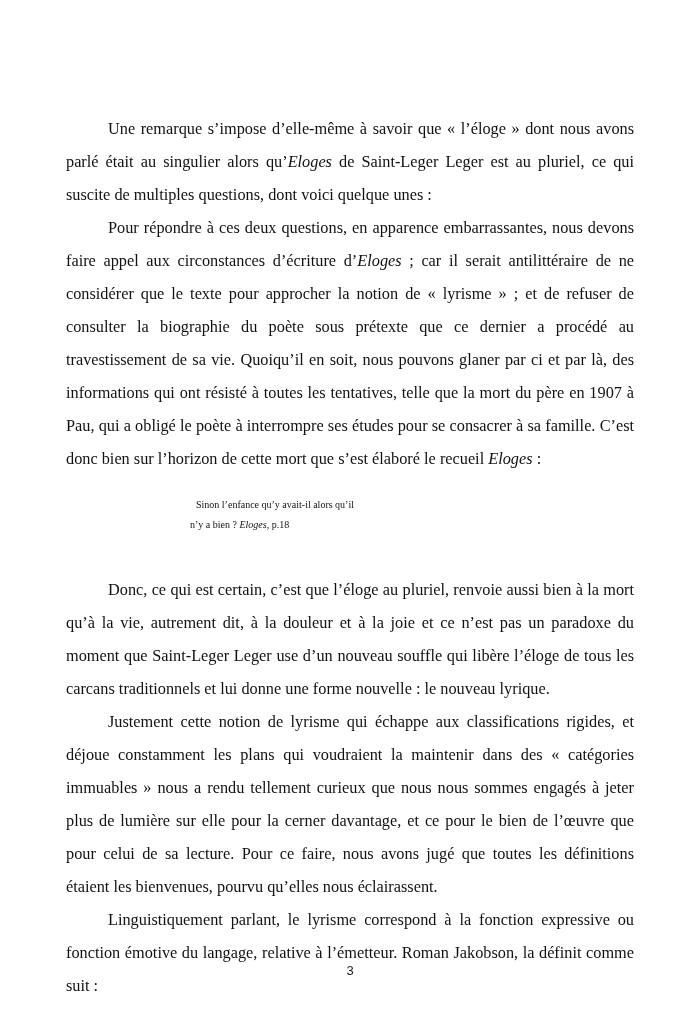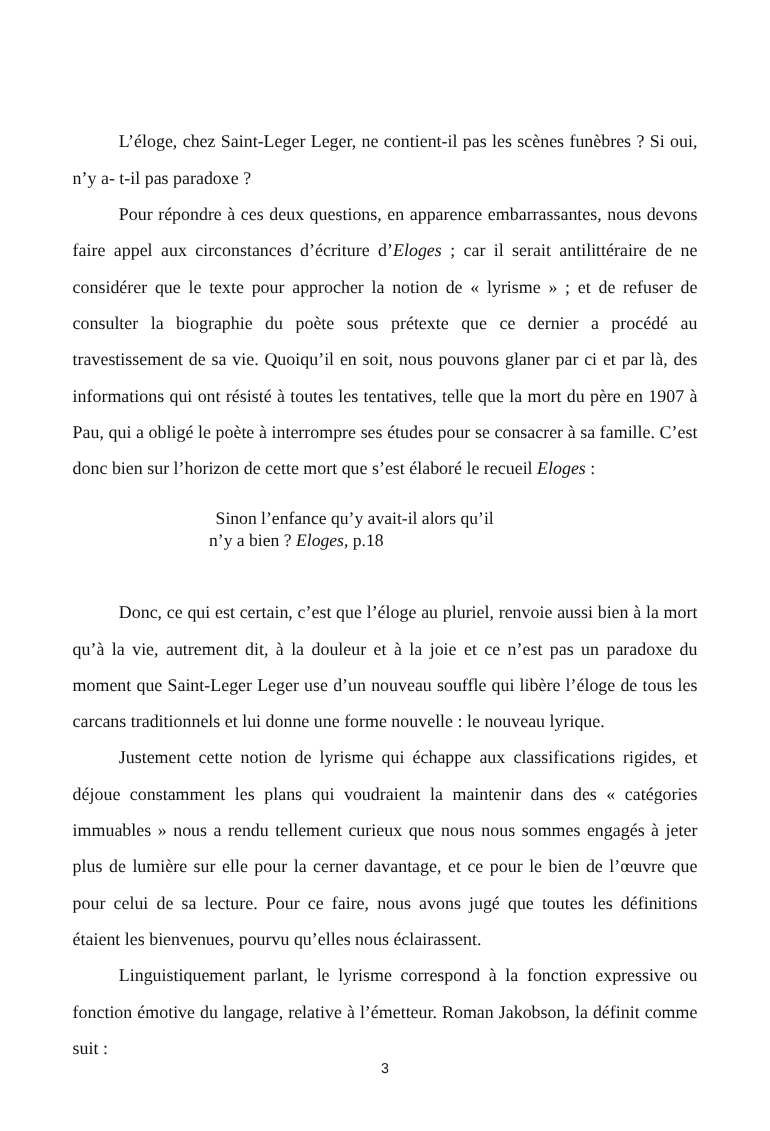--- a/index.html
+++ b/index.html
@@ -25,21 +25,21 @@
       margin: 0;
       font-size: 16.3px;
       line-height: 33px;
       text-align: justify;
       text-indent: 42px;
       hyphens: none;
     }
     .quote {
       margin: 8px 0 0 0;
       padding-left: 124px;
-      font-size: 16px;
+      font-size: 10px;
       line-height: 20px;
     }
     .quote .q-line1 {
       display: block;
       padding-left: 6px;
     }
     .quote .q-line2 {
       display: block;
     }
     .spacer-after-quote {
@@ -60,22 +60,22 @@
       font-family: "Liberation Sans", sans-serif;
       font-size: 13px;
       color: #222222;
     }
   </style>
 </head>
 <body>
 
 <div class="page">
 
+  <p class="para"><span>Une remarque s’impose d’elle-même à savoir que « l’éloge » dont nous avons parlé était au singulier alors qu’</span><em>Eloges</em><span> de Saint-Leger Leger est au pluriel, ce qui suscite de multiples questions, dont voici quelque unes :</span></p>
 
-  <p class="para"><span>L’éloge, chez Saint-Leger Leger,  ne contient-il pas les scènes funèbres ? Si oui, n’y a- t-il pas paradoxe ?</span></p>
 
   <p class="para"><span>Pour répondre à ces deux questions, en apparence embarrassantes, nous devons faire appel aux circonstances d’écriture d’</span><em>Eloges</em><span> ; car il serait  antilittéraire de ne considérer que le texte pour approcher la notion de « lyrisme » ; et de refuser de consulter la biographie du poète sous prétexte que ce dernier a procédé au travestissement de sa vie. Quoiqu’il en soit, nous pouvons  glaner par ci et par là, des informations qui ont résisté à toutes les tentatives, telle que la mort du père en 1907 à Pau, qui a obligé le poète à interrompre ses études pour se consacrer à sa famille. C’est donc bien sur l’horizon de cette mort que s’est élaboré  le recueil </span><em>Eloges</em><span> :</span></p>
 
   <div class="spacer-before-quote"></div>
 
   <div class="quote">
     <span class="q-line1">Sinon l’enfance qu’y avait-il alors qu’il</span>
     <span class="q-line2"><span>n’y a bien ?   </span><em>Eloges</em><span>, p.18</span></span>
   </div>
 

